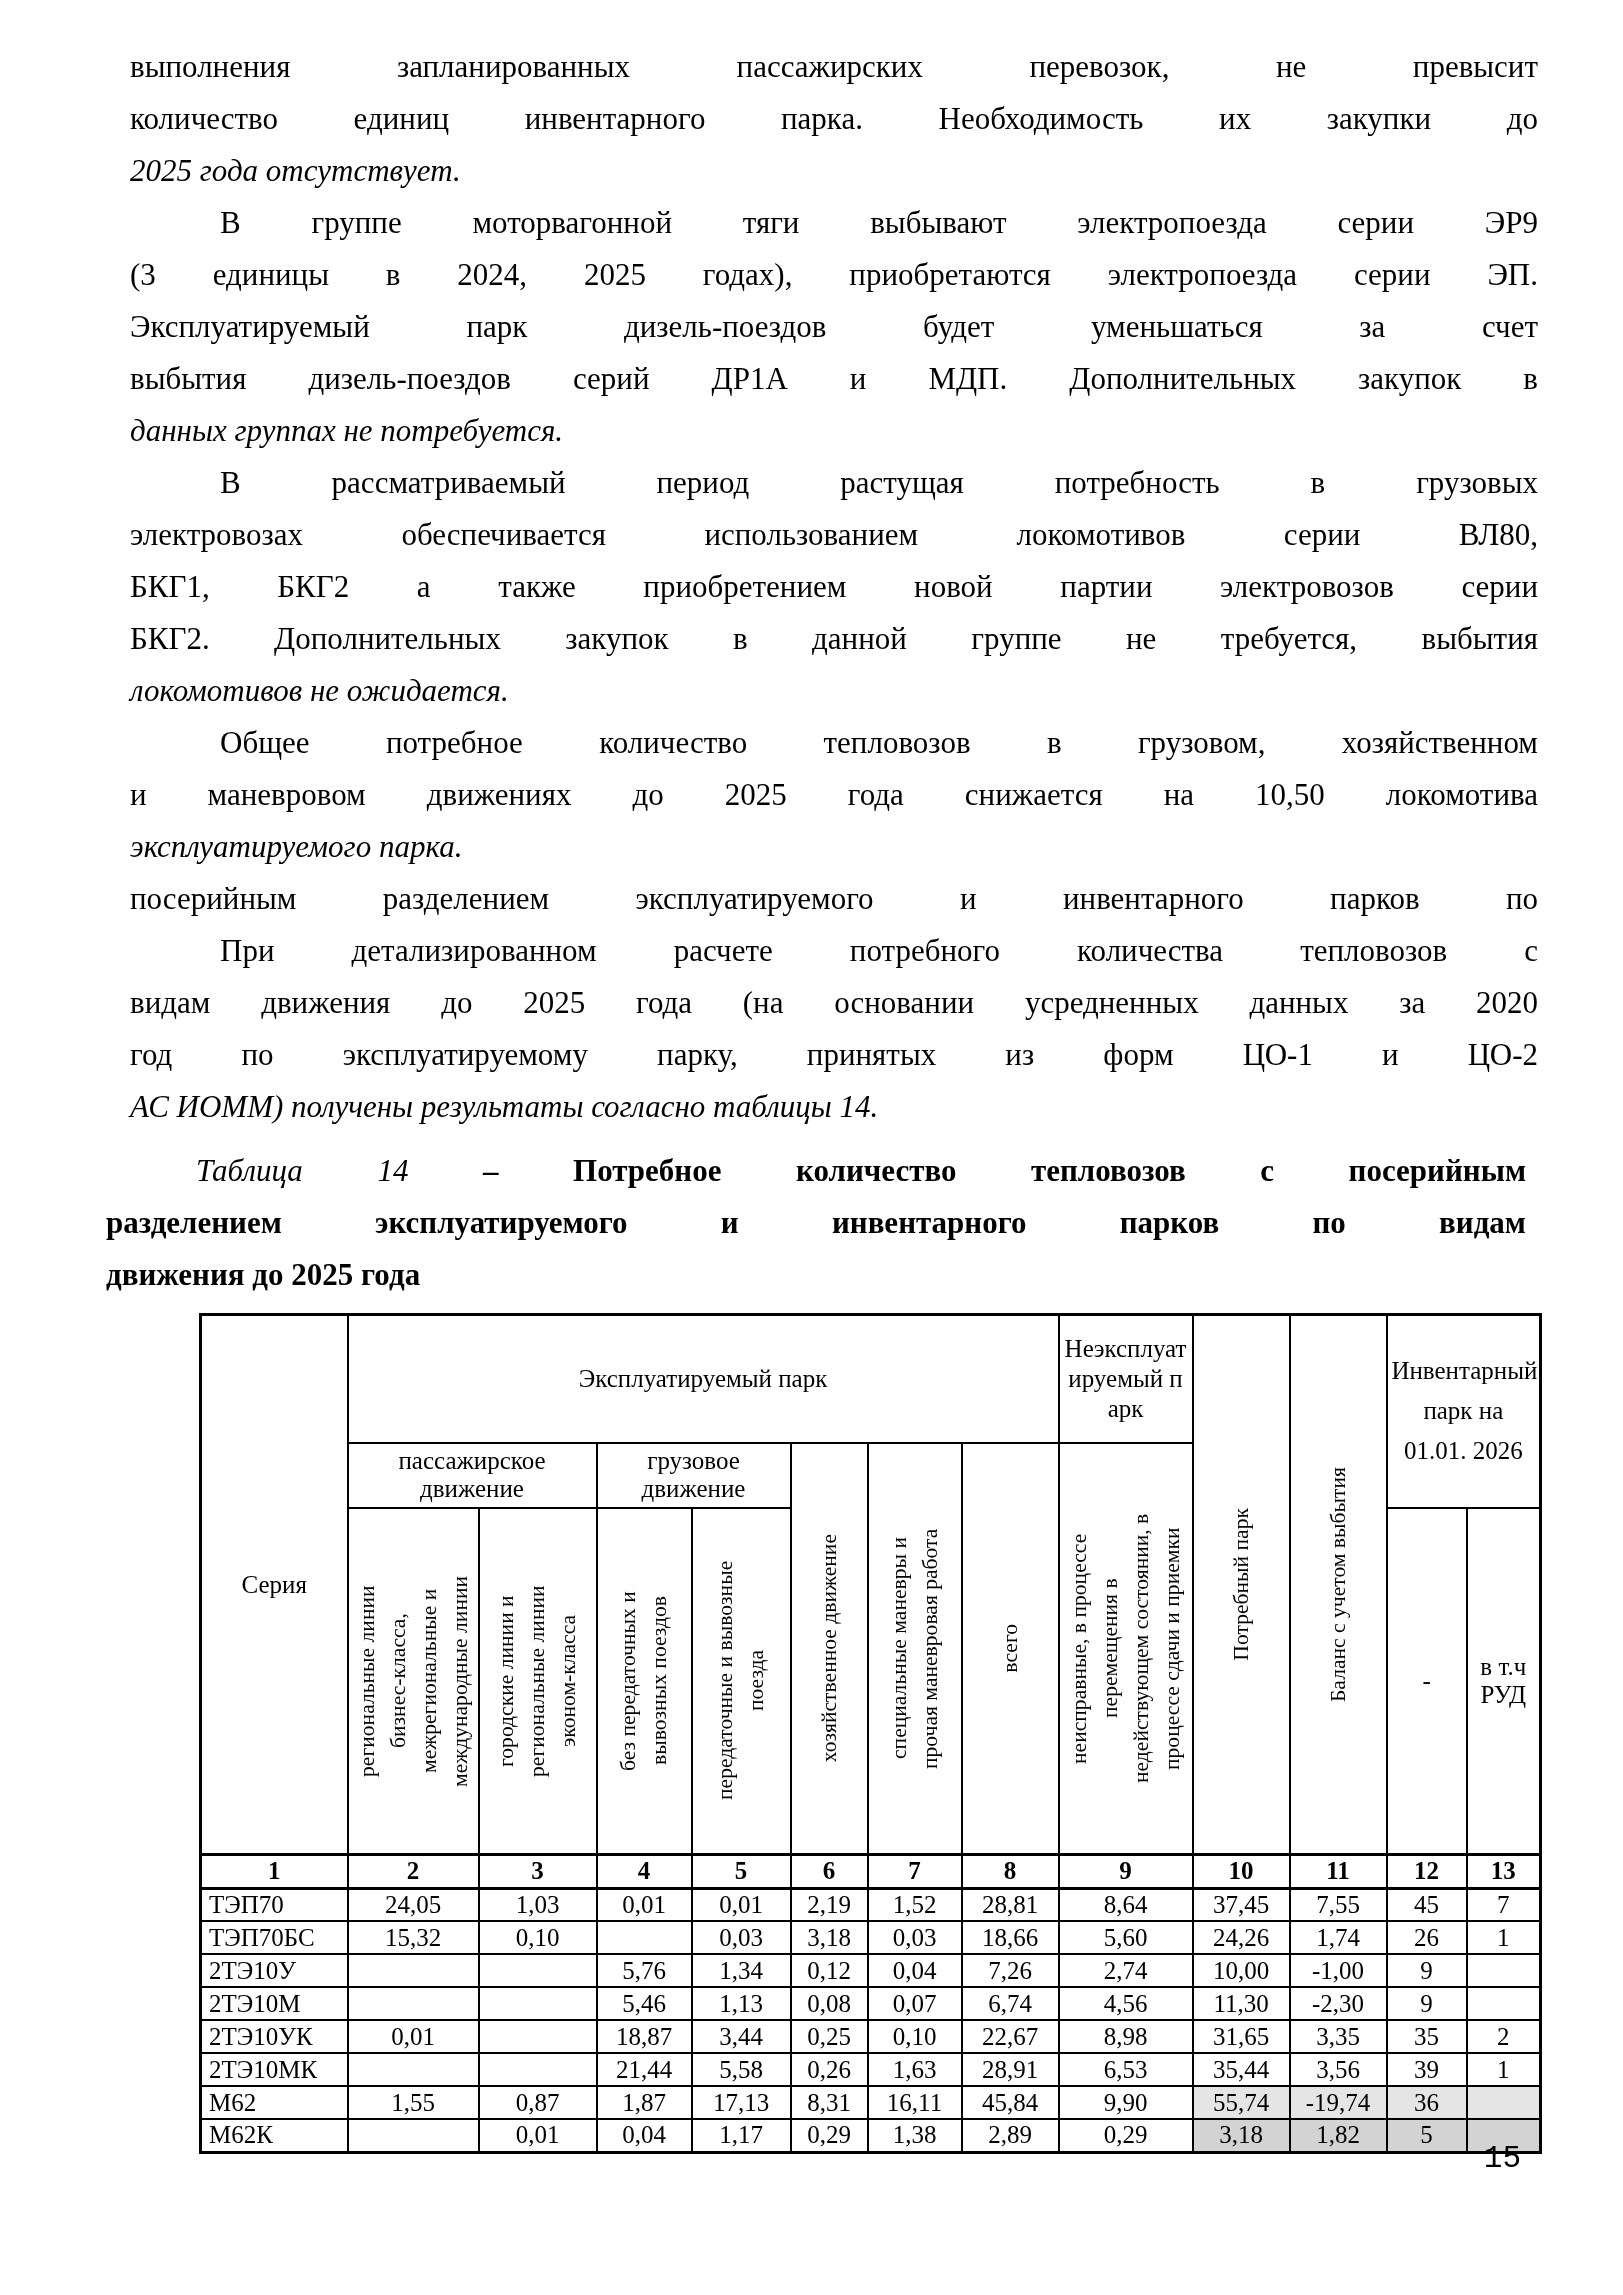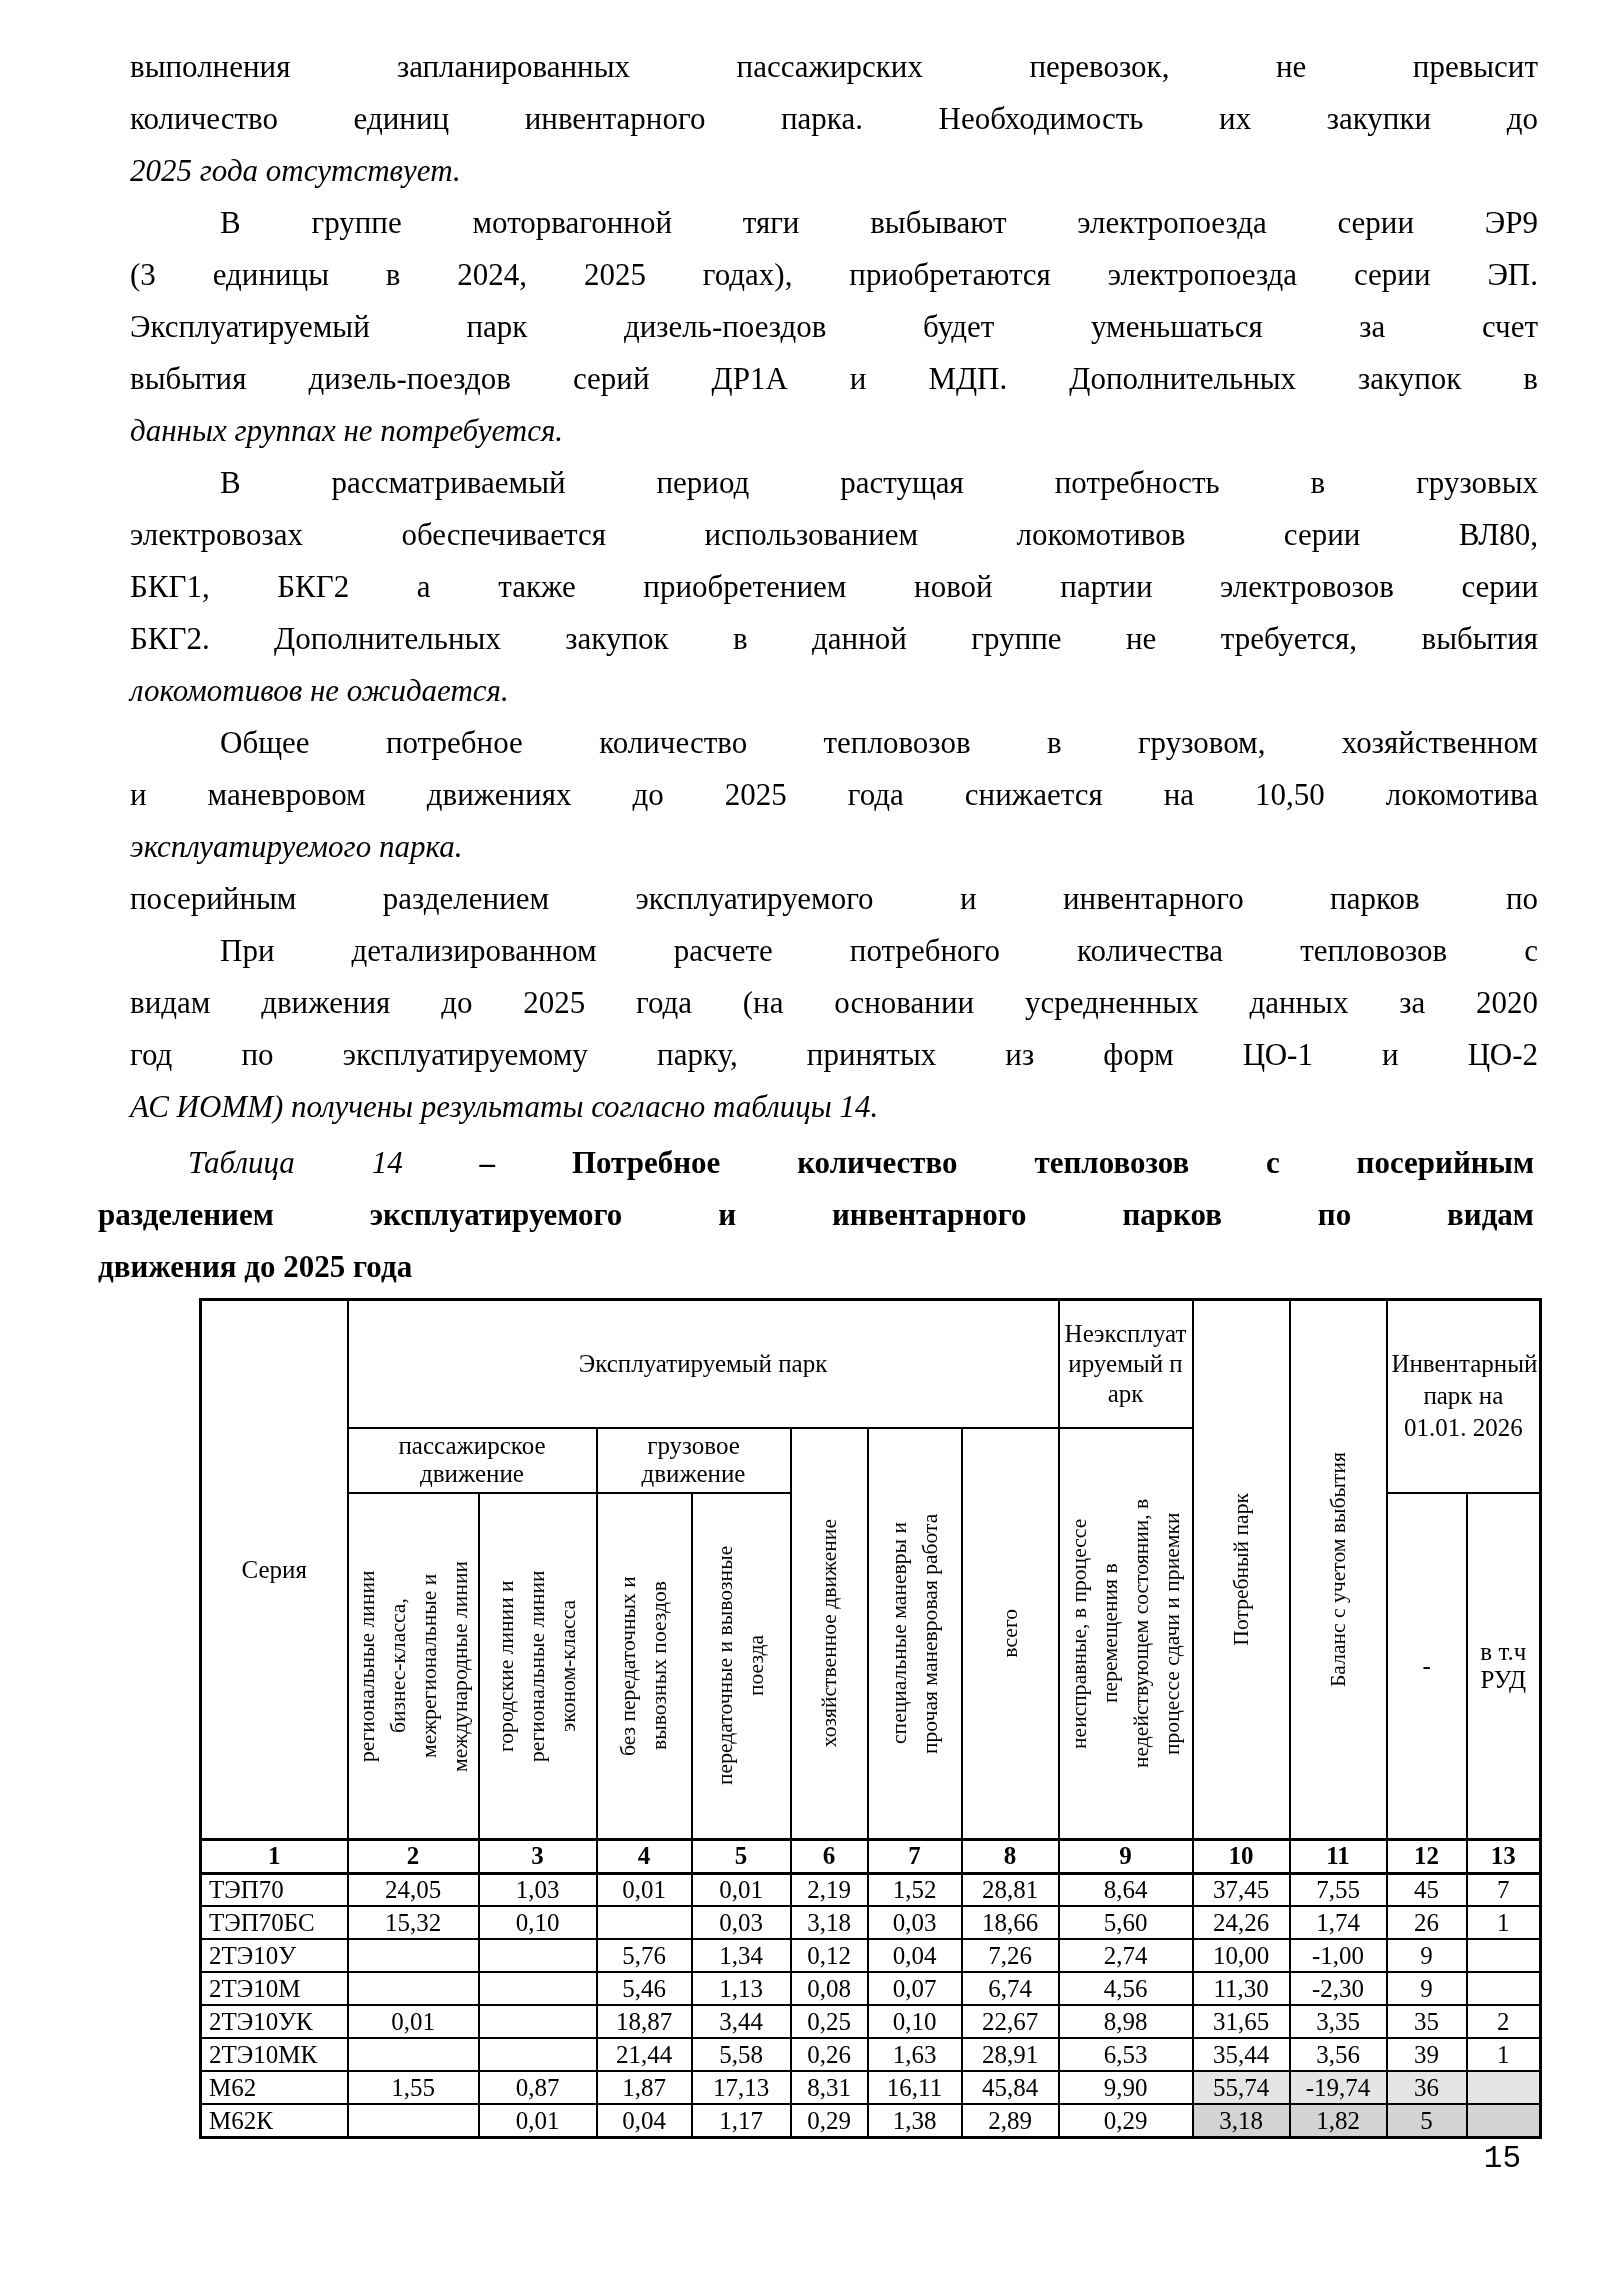--- a/index.html
+++ b/index.html
@@ -11,21 +11,21 @@
   .page { position:relative; width:1623px; height:2295px; background:#fff; overflow:hidden; }
   .content { position:absolute; left:94px; top:41px; width:1444px; }
 
   
   .para { font-size:31px; line-height:52px; margin:0; }
   .para .ln { text-align:justify; text-align-last:justify;margin-left:36px; }
   .para .ln.last { text-align-last:left;font-style:italic; }
   .para.indent .ln.first { text-indent:90px; }
 
   
-  .caption { font-size:31px; line-height:52px; margin:4px; }
+  .caption { font-size:31px; line-height:52px; margin:12px; }
   .caption .cap-line { text-align:justify; text-align-last:justify; }
   .caption .cap-line.lastln { text-align-last:left; }
   .caption .cap-line.firstln { text-indent:90px; }
   .caption .it { font-style:italic; }
   .caption .b { font-weight:bold; }
 
   
   table.t14 {
     border-collapse:collapse; table-layout:fixed;
     width:1339px; margin-left:105px; margin-top:5.2px;
@@ -37,21 +37,21 @@
     font-size:25px; padding:1.3px 3.9px; overflow:hidden;
   }
   tr.rA { height:128px; }
   tr.rB { height:65px; }
   tr.rC { height:347px; }
   tr.rD { height:33px; }
   tbody.tb tr { height:33px; }
 
   td.hdr { font-size:26px; }
   td.wrap-hard { word-break:break-all; font-size:25px; padding:1.3px 19.6px; line-height:30px; }
-  td.inv { font-size:25px; line-height:32px; padding:1.3px 6.5px; }
+  td.inv { font-size:25px; line-height:40px; padding:1.3px 6.5px; }
   tr.rD td { border-top-width:3.3px; border-bottom-width:3.3px; font-weight:bold; padding:1.3px 0; }
 
   td.vert { padding:0; }
   .v {
     writing-mode:vertical-rl; transform:rotate(180deg);
     display:inline-block; vertical-align:middle;
     font-size:21.6px; line-height:31px; overflow:hidden;
   }
   .v.h360 { max-height:236px; }
   .v.h430 { max-height:281px; }

